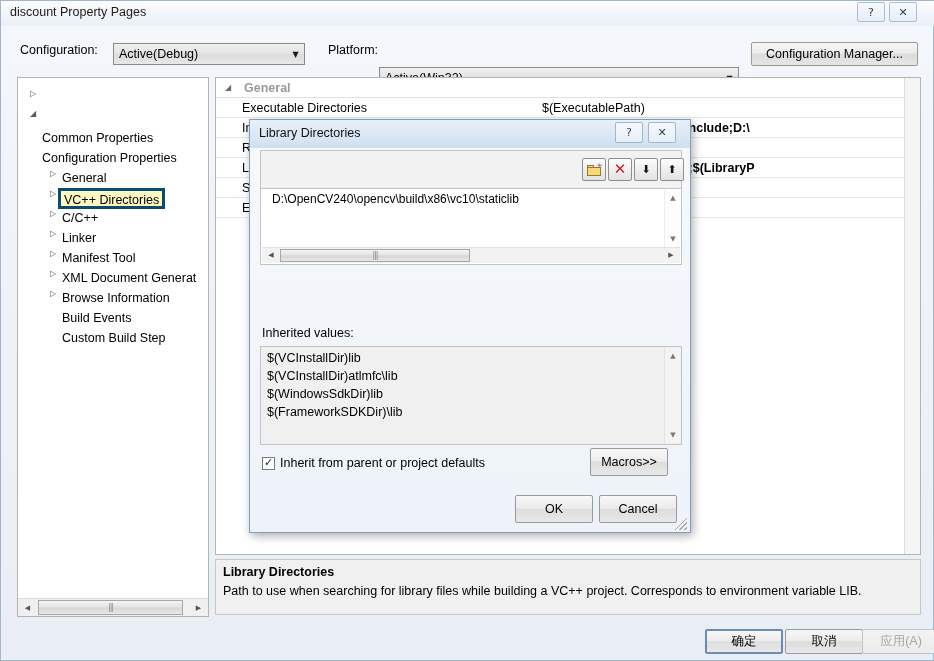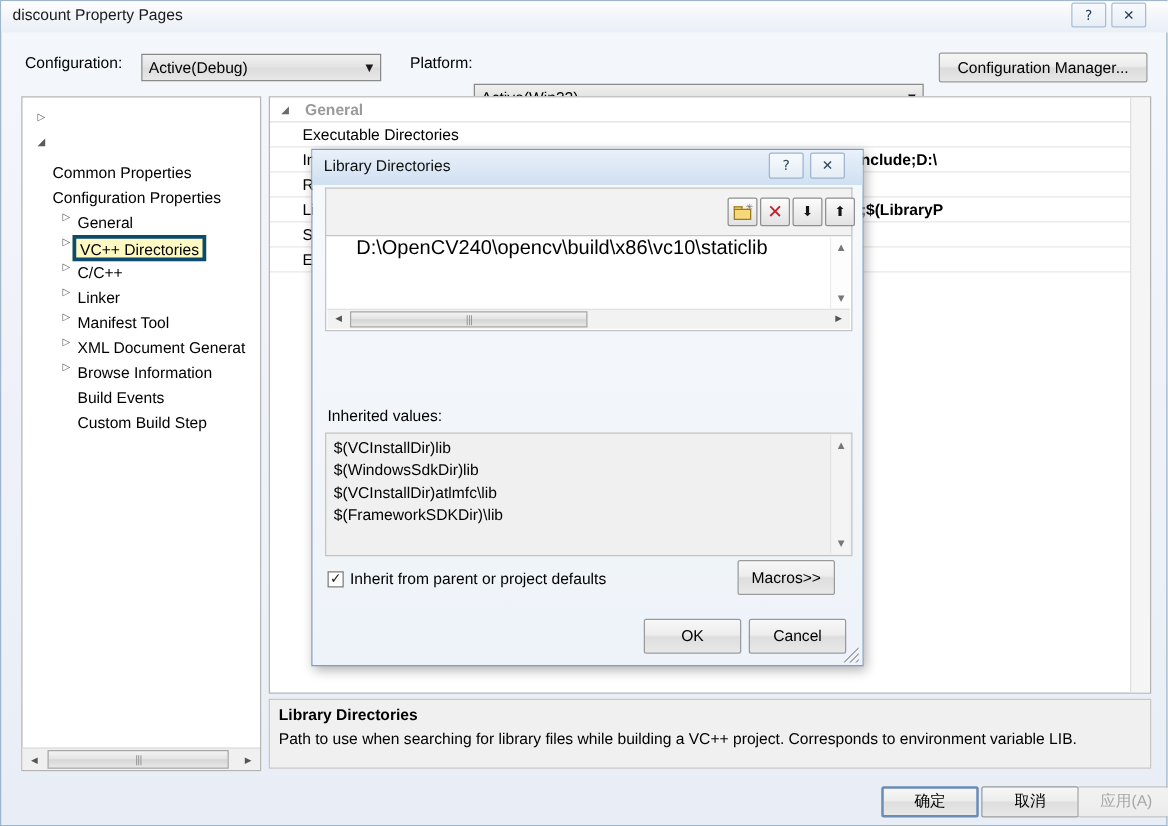--- a/index.html
+++ b/index.html
@@ -253,21 +253,21 @@
   
   #dlg-editbox {
     position: absolute; left: 0; top: 38px; width: 422px; height: 77px;
     background: #fff; border: 1px solid #c4c4c4;
   }
   #edit-inner {
     position: absolute; left: 1px; top: 1px; right: 17px; bottom: 17px;
     overflow: hidden;
   }
   .pathline {
-    font-size: 16px; line-height: 18px; padding-left: 23px; white-space: nowrap;
+    font-size: 12px; line-height: 18px; padding-left: 10px; white-space: nowrap;
   }
   #edit-vscroll {
     position: absolute; right: 1px; top: 1px; width: 16px; bottom: 17px;
     background: #fdfdfd; border-left: 1px solid #ededed;
   }
   .vsb-arrow {
     position: absolute; left: 0; width: 16px; height: 14px;
     display: flex; align-items: center; justify-content: center;
     font-size: 7px; color: #777; cursor: pointer;
     font-family: "DejaVu Sans", sans-serif;
@@ -440,20 +440,21 @@
   </div>
 
   <div id="gridpanel">
     <div id="grid-rows">
         <div class="grow cat">
           <span class="arrow">◢</span>
           <span class="catname">General</span>
         </div>
         <div class="grow">
           <span class="gname">Executable Directories</span>
+          <span class="gval">$(ExecutablePath)</span>
         </div>
         <div class="grow">
           <span class="gname">Include Directories</span>
           <span class="gval bold">v\build\include\freetype\include;D:\</span>
         </div>
         <div class="grow">
           <span class="gname">Reference Directories</span>
           <span class="gval"></span>
         </div>
         <div class="grow">
@@ -533,22 +534,22 @@
             <span class="grip">|||</span>
           </div>
           <div class="sb-arrow right" style="width:16px;height:14px;">▶</div>
         </div>
       </div>
 
       <div id="lbl-inherited">Inherited values:</div>
       <div id="dlg-inherited">
         <div id="inh-inner">
             <div class="inhline">$(VCInstallDir)lib</div>
+            <div class="inhline">$(VCInstallDir)atlmfc\lib</div>
             <div class="inhline">$(WindowsSdkDir)lib</div>
-            <div class="inhline">$(VCInstallDir)atlmfc\lib</div>
             <div class="inhline">$(FrameworkSDKDir)\lib</div>
           </div>
         <div id="inh-vscroll">
           <div class="vsb-arrow up">▲</div>
           <div class="vsb-arrow down">▼</div>
         </div>
       </div>
 
       <div id="chk-row">
         <div id="chk-box">

